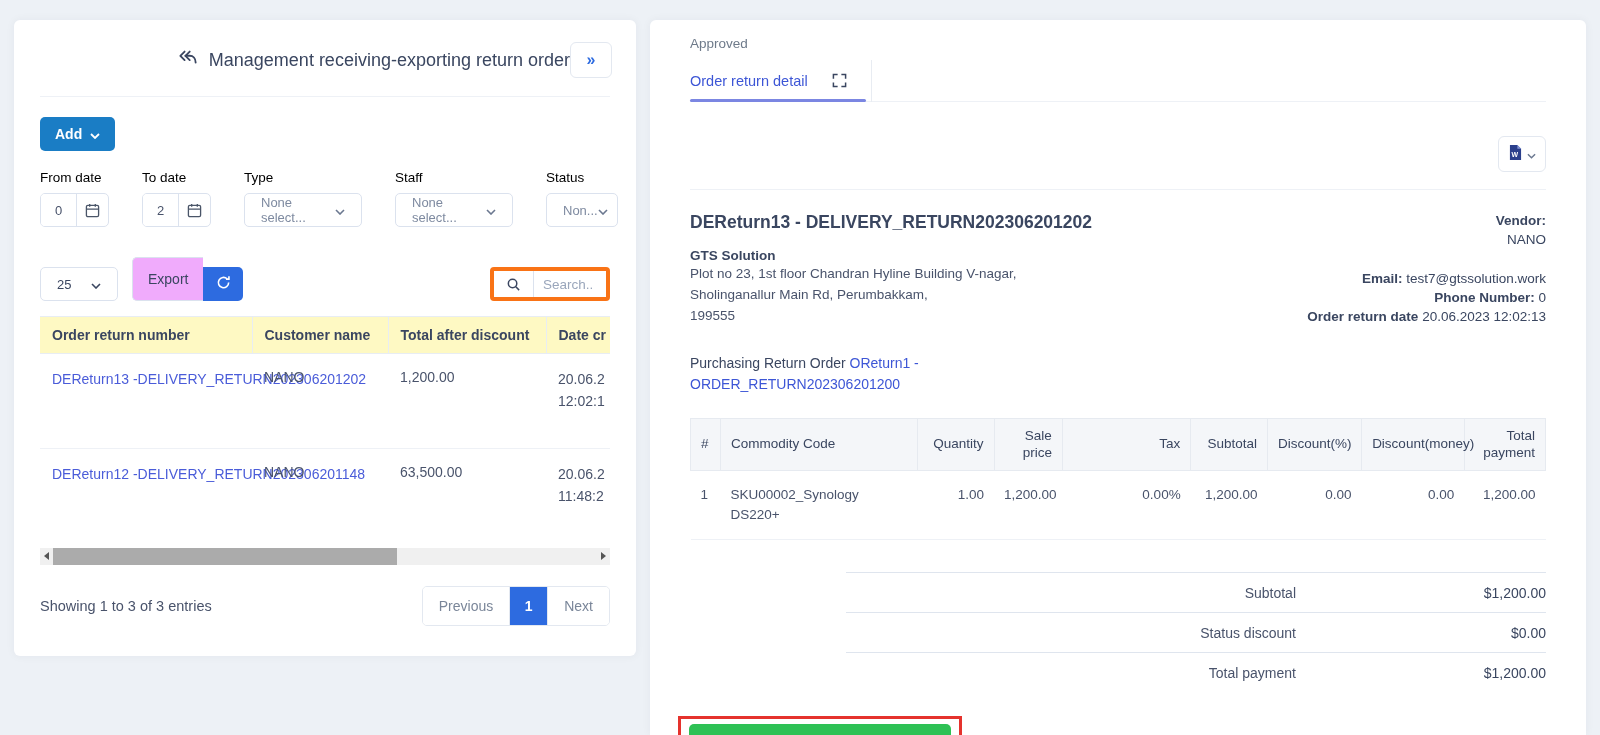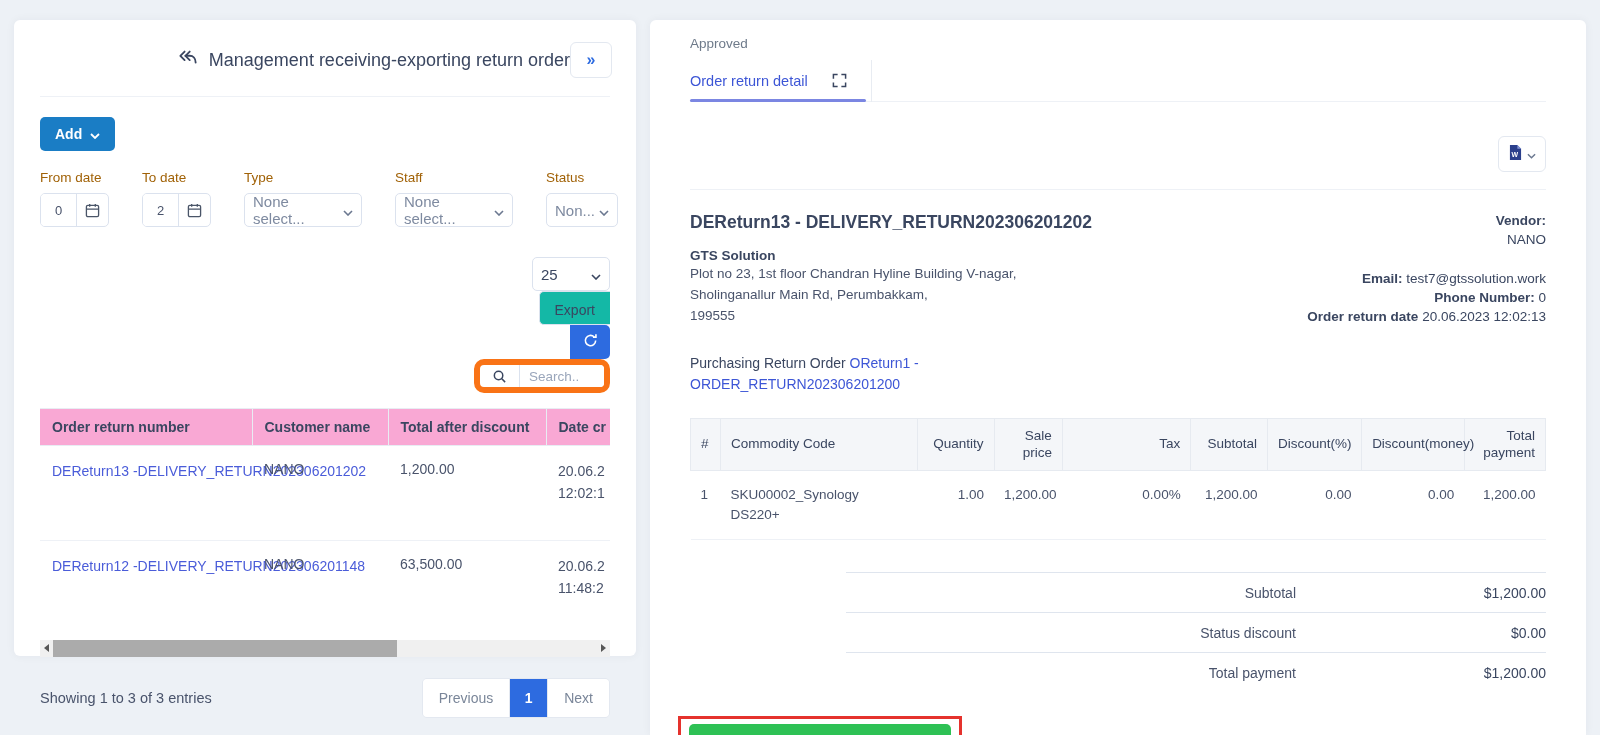--- a/index.html
+++ b/index.html
@@ -22,44 +22,44 @@
   .lp-title { display:flex; align-items:center; gap:10px; font-size:18px; color:#3a4660; }
   .collapse-btn { width:42px; height:36px; border:1px solid #e3e8f0; border-radius:6px; background:#fff;
     color:#2d6be0; font-size:16px; display:flex; align-items:center; justify-content:center; cursor:pointer; font-weight:700;}
   .lp-divider { margin:0 26px; }
 
   .add-row { padding:20px 26px 0; }
   .btn-add { display:inline-flex; align-items:center; gap:8px; background:#1a7dc5; color:#fff;
     font-weight:700; font-size:14px; padding:9px 15px; border:none; border-radius:5px; cursor:pointer; }
 
   .filters { display:flex; gap:33px; padding:19px 26px 0; }
-  .filter-label { display:block; font-size:13.5px; color:#a16207; margin-bottom:8px; }
+  .filter-label { display:block; font-size:13.5px; color:#000000; margin-bottom:8px; }
   .input-group { display:flex; height:34px; border:1px solid #dbe2ee; border-radius:5px; overflow:hidden; background:#fff; }
   .ig-text { width:35px; border:none; text-align:center; font-size:13px; color:#49536b; outline:none; }
   .ig-icon { width:32px; border-left:1px solid #dbe2ee; display:flex; align-items:center; justify-content:center; }
   .sel { height:34px; border:1px solid #dbe2ee; border-radius:5px; background:#fff; display:flex;
-    align-items:center; justify-content:space-between; padding:0 8px; color:#7e8aa0; font-size:15px; cursor:pointer; }
+    align-items:center; justify-content:space-between; padding:0 16px; color:#7e8aa0; font-size:13px; cursor:pointer; }
   .sel-type, .sel-staff { width:118px; }
   .sel-status { width:72px; }
 
-  .toolbar { display:flex; align-items:flex-end; padding:30px 26px 0;flex-direction:column; }
+  .toolbar { display:flex; align-items:flex-end; padding:30px 26px 0; }
   .size-select { width:78px; color:#3a4660; }
-  .btn-export { height:34px; padding:10px 15px; margin-left:14px; border:1px solid #dbe2ee; border-right:none;
-    border-radius:5px 0 0 5px; background:#14b8a6; color:#3a4660; font-size:14px; cursor:pointer; }
+  .btn-export { height:44px; padding:10px 15px; margin-left:14px; border:1px solid #dbe2ee; border-right:none;
+    border-radius:5px 0 0 5px; background:#f0abfc; color:#3a4660; font-size:14px; cursor:pointer; }
   .btn-refresh { height:34px; width:40px; background:#2d6be0; border:none; border-radius:0 5px 5px 0;
     display:flex; align-items:center; justify-content:center; cursor:pointer; }
-  .search-group { margin-left:auto; width:136px; height:34px; border:6px solid #f97316; border-radius:10px;
+  .search-group { margin-left:auto; width:120px; height:34px; border:4px solid #f97316; border-radius:4px;
     display:flex; overflow:hidden; background:#fff; }
   .search-icon-cell { width:40px; border-right:1px solid #dbe2ee; display:flex; align-items:center; justify-content:center; }
   .search-input { flex:1; border:none; outline:none; padding:0 9px; font-size:13.5px; color:#49536b; min-width:0; }
   .search-input::placeholder { color:#9aa6bb; }
 
   .table-wrap { margin:15px 26px 0; width:570px; overflow:hidden; }
   table.lp-table { border-collapse:collapse; width:690px; table-layout:fixed; }
-  .lp-table th { background:#f9a8d4; border-top:1px solid #e8edf3; border-bottom:1px solid #e8edf3;
+  .lp-table th { background:#fef9c3; border-top:1px solid #e8edf3; border-bottom:1px solid #e8edf3;
     font-weight:600; font-size:14px; color:#3a4660; text-align:left; padding:10px 12px; }
   .lp-table th + th { border-left:1px solid #e8edf3; }
   .lp-table td { padding:15px 12px 36px; font-size:14px; color:#49536b; vertical-align:top; border-bottom:1px solid #eef1f6; }
   .lp-table tr:last-child td { border-bottom:none; }
   a.order-link { color:#4a5cd9; text-decoration:none; display:block; line-height:1.55; white-space:nowrap; }
   .date-cell div { white-space:nowrap; line-height:1.55; }
 
   .hscrollbar { margin:4px 26px 0; height:17px; background:#f0f0f0; position:relative; display:flex;
     align-items:center; justify-content:space-between; padding:0 4px; cursor:pointer; }
   .sb-arrow-left { width:0; height:0; border-top:4px solid transparent; border-bottom:4px solid transparent; border-right:5px solid #555; }

